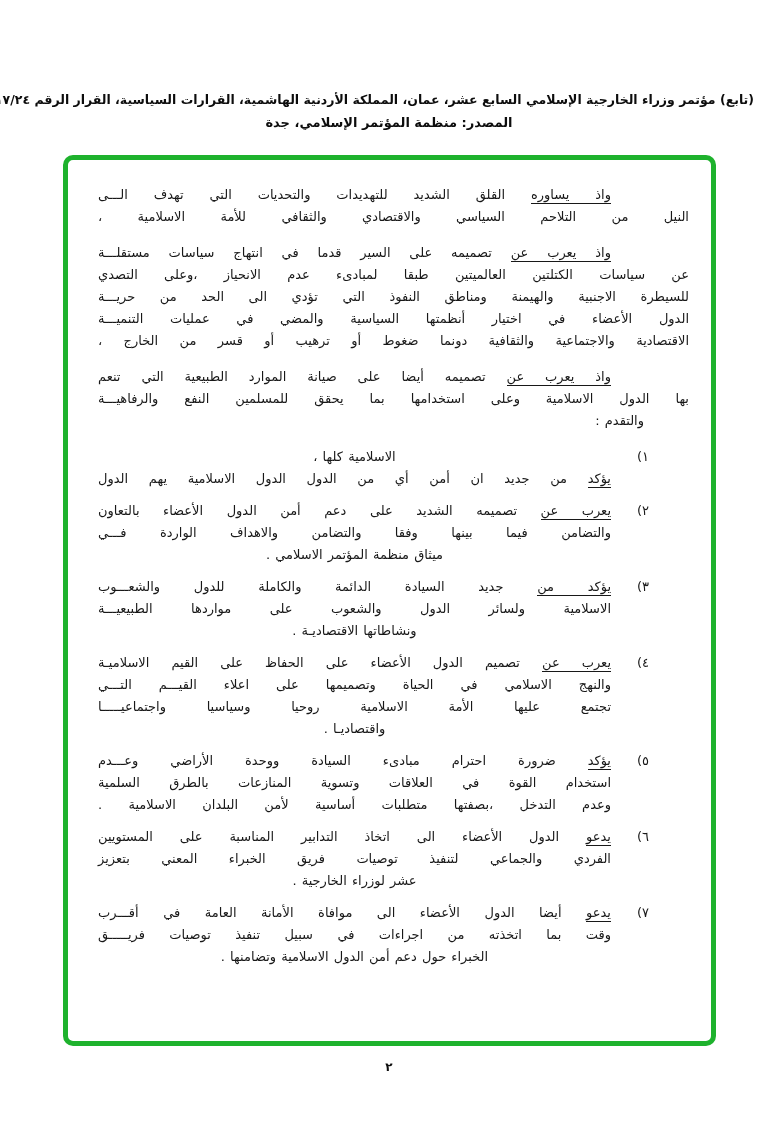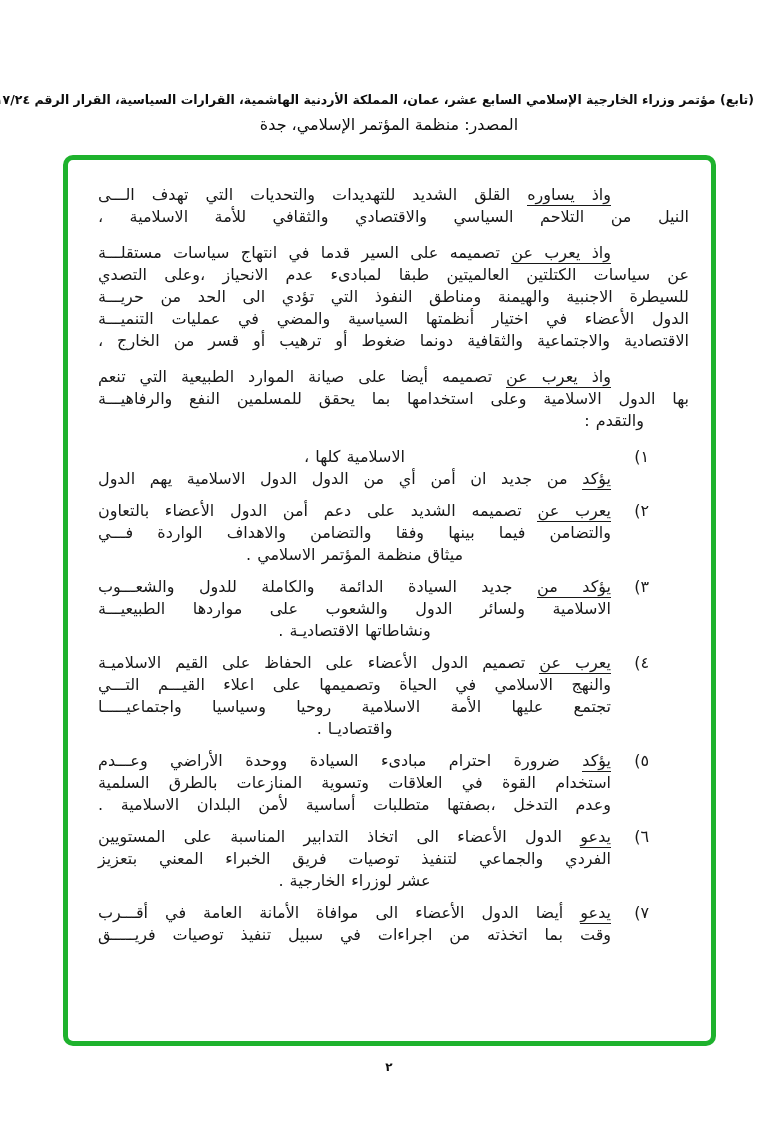--- a/index.html
+++ b/index.html
@@ -10,33 +10,33 @@
   }
   .header-line1{
     position:absolute;top:92px;left:24px;right:24px;
     direction:rtl;text-align:center;
     font-size:12.5px;font-weight:bold;color:#0d0d0d;
     white-space:nowrap;
   }
   .header-line2{
     position:absolute;top:115px;left:24px;right:24px;
     direction:rtl;text-align:center;
-    font-size:16px;font-weight:normal;color:#0d0d0d;
+    font-size:13px;font-weight:bold;color:#0d0d0d;
   }
   .frame{
     position:absolute;left:63px;top:155px;
     width:643px;height:881px;
     border:5px solid #1eb22d;border-radius:10px;
     background:#ffffff;
   }
   .doc-body{
     position:absolute;top:0;left:0;right:0;bottom:0;
     padding:24px 22px 0 30px;
     direction:rtl;
-    font-size:16px;line-height:22px;color:#181818;
+    font-size:13px;line-height:22px;color:#181818;
     word-spacing:1px;
   }
   .para{margin-bottom:14px;}
   .para:last-of-type{margin-bottom:20px;}
   .line{text-align:justify;text-align-last:justify;}
   .line.c{text-align:center;text-align-last:center;}
   .line.r{text-align:center;text-align-last:right;}
   .ul{
     border-bottom:1.5px solid #181818;padding-bottom:1px;
   }
@@ -123,19 +123,20 @@
             <div class="line"><span class="ul">يدعو</span> الدول الأعضاء الى اتخاذ التدابير المناسبة على المستويين</div>
             <div class="line">الفردي والجماعي لتنفيذ توصيات فريق الخبراء المعني بتعزيز</div>
             <div class="line c">عشر لوزراء الخارجية .</div>
           </div>
         </div>
         <div class="item">
           <div class="marker" dir="ltr">(٧</div>
           <div class="item-text">
             <div class="line"><span class="ul">يدعو</span> أيضا الدول الأعضاء الى موافاة الأمانة العامة في أقـــرب</div>
             <div class="line">وقت بما اتخذته من اجراءات في سبيل تنفيذ توصيات فريـــــق</div>
+            <div class="line c">الخبراء حول دعم أمن الدول الاسلامية وتضامنها .</div>
           </div>
         </div>
       </div>
     </div>
 </div>
 
 <div class="page-number">٢</div>
 
 </body></html>

